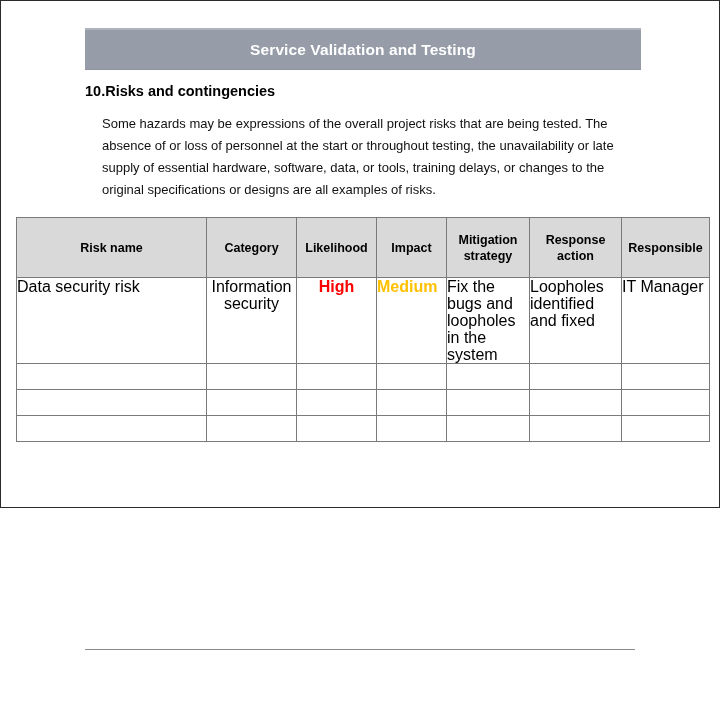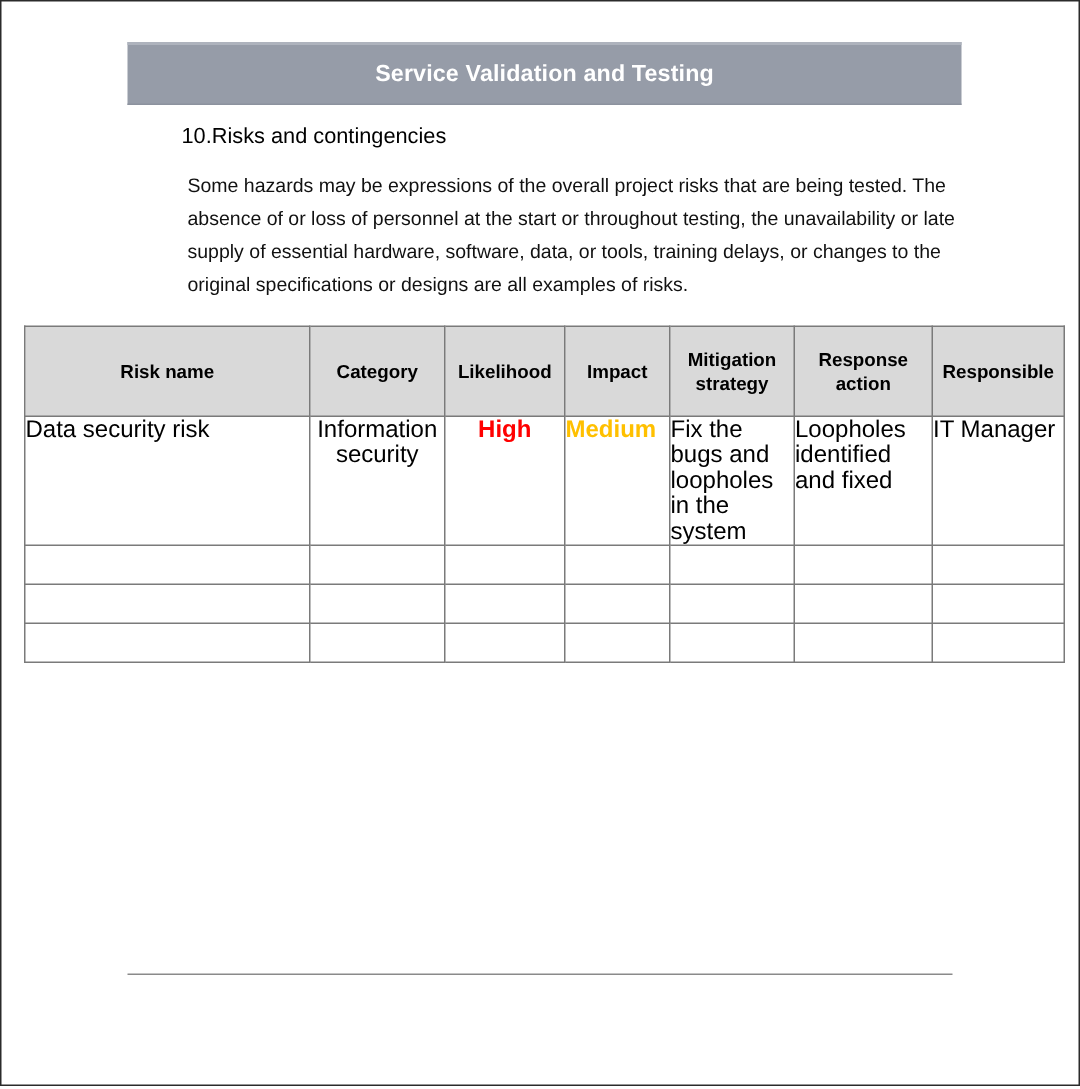--- a/index.html
+++ b/index.html
@@ -12,21 +12,21 @@
     height: 726px;
     font-family: "Liberation Sans", sans-serif;
     color: #000000;
     overflow: hidden;
   }
 
   .page {
     position: relative;
     box-sizing: border-box;
     width: 720px;
-    height: 724px;
+    height: 508px;
     background: #ffffff;
     border: 1px solid #2b2b2b;
   }
 
   
   .banner {
     position: absolute;
     left: 84px;
     top: 27px;
     width: 556px;
@@ -44,37 +44,35 @@
     font-weight: bold;
     letter-spacing: 0.1px;
   }
 
   
   .section-heading {
     position: absolute;
     left: 84px;
     top: 82px;
     font-size: 14.5px;
-    font-weight: normal;
+    font-weight: bold;
     color: #000000;
     white-space: nowrap;
-    margin-left: 36px;
   }
 
   
   .intro {
     position: absolute;
     left: 101px;
     top: 112px;
     width: 540px;
     font-size: 13px;
     line-height: 22px;
     color: #111111;
     text-align: left;
-    margin-left: 23px;
   }
 
   
   .risk-table {
     position: absolute;
     left: 15px;
     top: 216px;
     width: 693px;
     border-collapse: collapse;
     table-layout: fixed;

